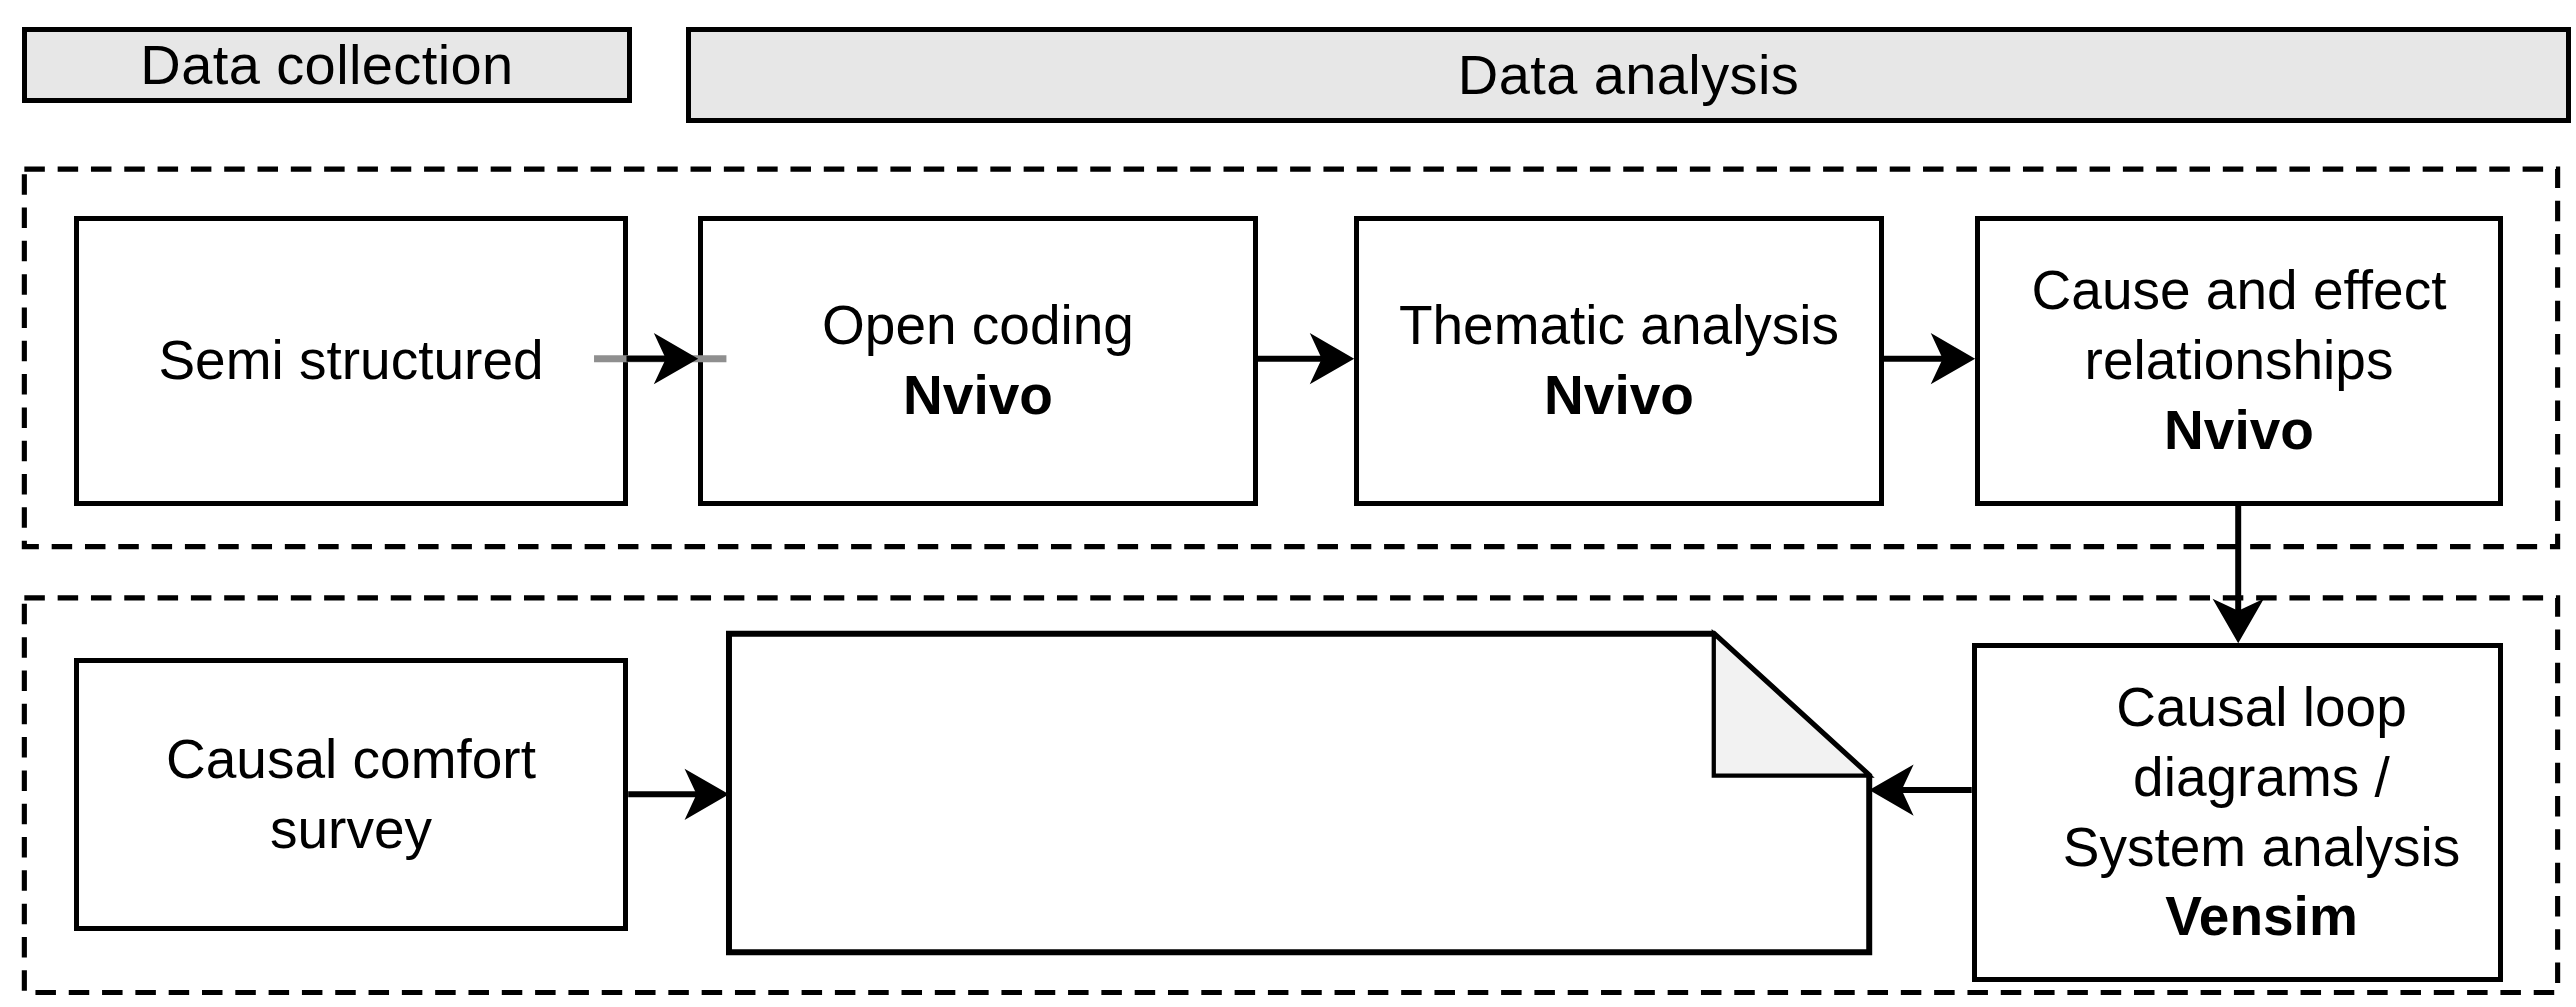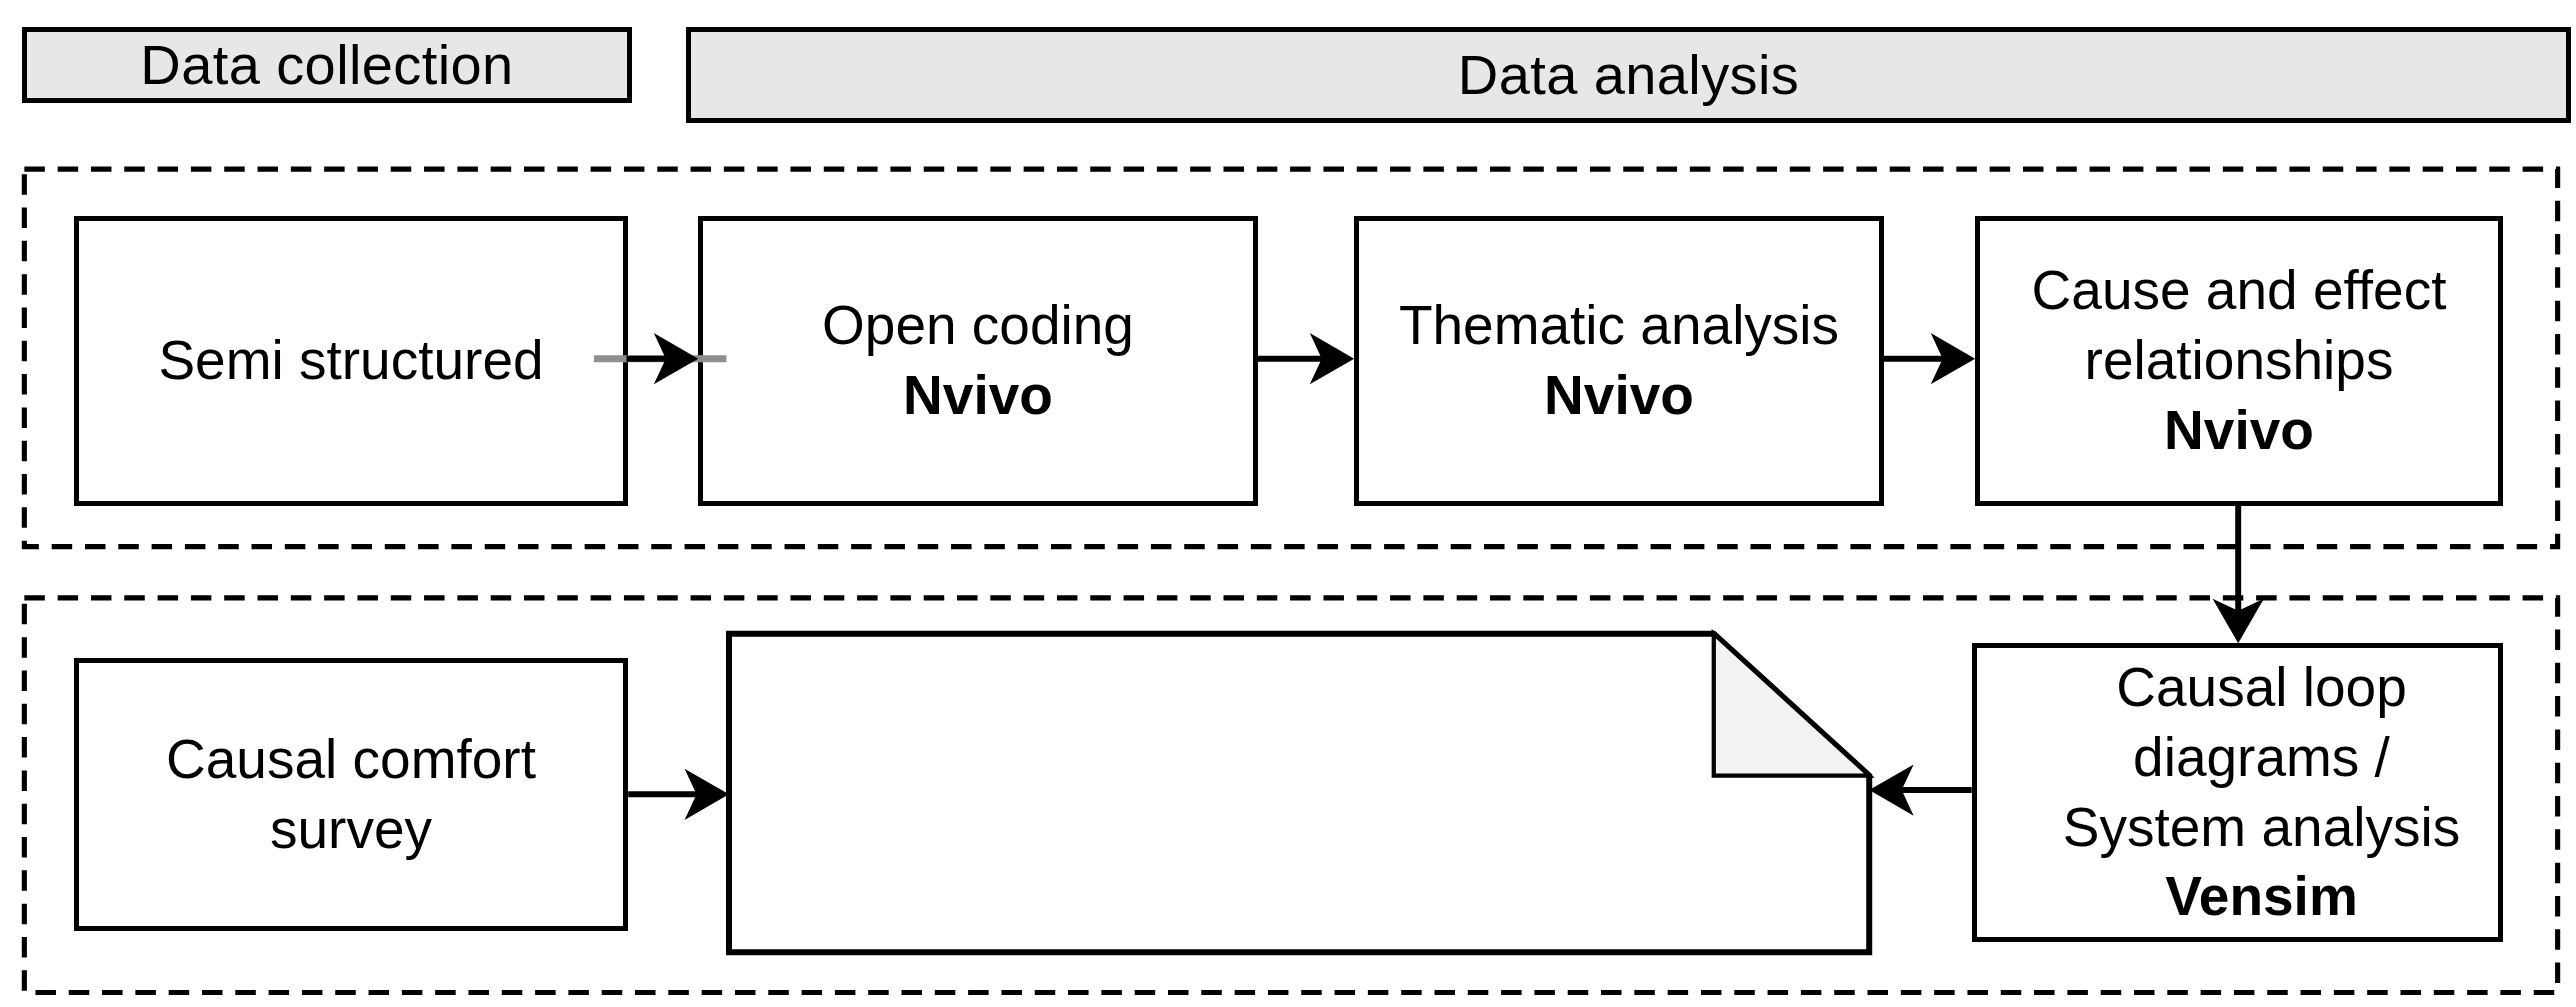--- a/index.html
+++ b/index.html
@@ -95,21 +95,21 @@
     <span class="ln">Cause and effect</span>
     <span class="ln">relationships</span>
     <span class="ln tool">Nvivo</span>
   </div>
 
   <div class="node" style="left:74px;top:658px;width:554px;height:273px;">
     <span class="ln">Causal comfort</span>
     <span class="ln">survey</span>
   </div>
 
-  <div class="node" style="left:1972px;top:643px;width:531px;height:299px;padding-left:48px;">
+  <div class="node" style="left:1972px;top:643px;width:531px;height:339px;padding-left:48px;">
     <span class="ln">Causal loop</span>
     <span class="ln">diagrams /</span>
     <span class="ln">System analysis</span>
     <span class="ln tool">Vensim</span>
   </div>
 
 
   <svg id="layer-fg" class="layer" viewBox="0 0 3015 1179">
 
     <g>

